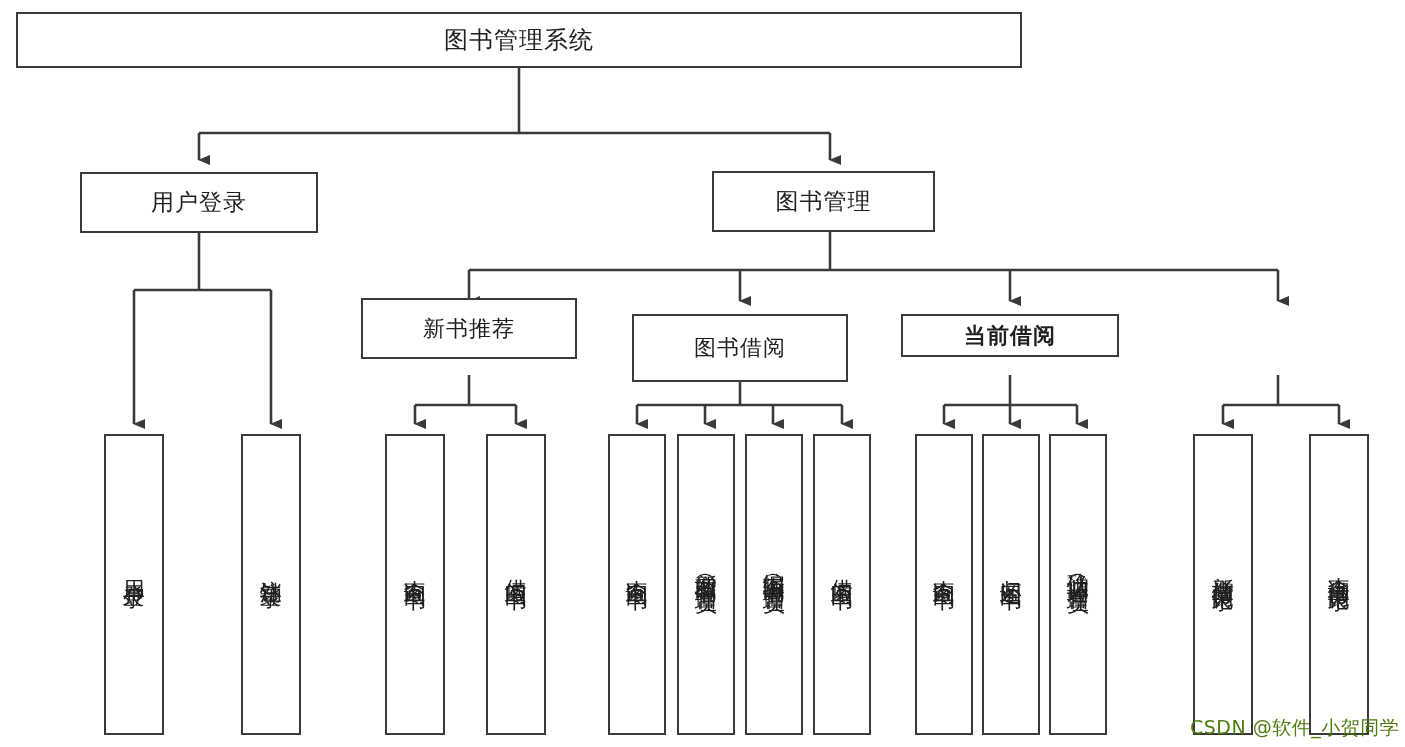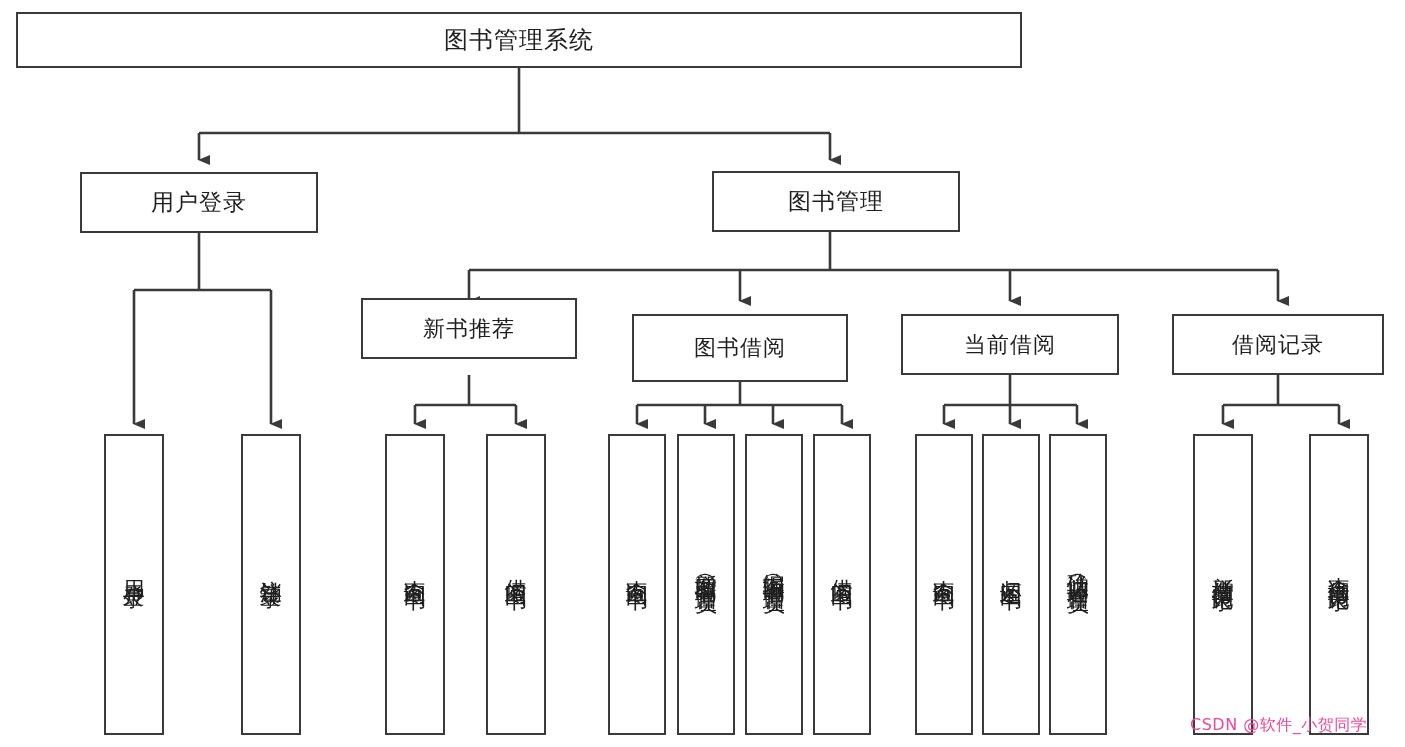--- a/index.html
+++ b/index.html
@@ -63,22 +63,22 @@
     margin-top: 4px;
   }
   .hlabel {
     white-space: nowrap;
     letter-spacing: 1px;
   }
   #watermark {
     position: absolute;
     left: 1190px;
     top: 715px;
-    font-size: 16px;
-    color: #ec4899;
+    font-size: 19px;
+    color: #4d7c0f;
     letter-spacing: 0.5px;
     white-space: nowrap;
     z-index: 5;
     font-family: "DejaVu Sans", "Liberation Sans", sans-serif;
   }
 </style>
 </head>
 <body>
 
 <div id="diagram-root">
@@ -134,39 +134,36 @@
   </svg>
 
   <div class="node level-root" style="left:16px; top:12px; width:1006px; height:56px;">
     <span class="hlabel">图书管理系统</span>
   </div>
 
   <div class="node level-mid" style="left:80px; top:172px; width:238px; height:61px;">
     <span class="hlabel">用户登录</span>
   </div>
 
-  <div class="node level-mid" style="left:712px; top:171px; width:248px; height:61px;">
+  <div class="node level-mid" style="left:712px; top:171px; width:223px; height:61px;">
     <span class="hlabel">图书管理</span>
   </div>
 
   <div class="node level-sub" style="left:361px; top:298px; width:216px; height:61px;">
     <span class="hlabel">新书推荐</span>
   </div>
 
   <div class="node level-sub" style="left:632px; top:314px; width:216px; height:68px;">
     <span class="hlabel">图书借阅</span>
   </div>
 
-  <div class="node level-sub" style="left:901px; top:314px; width:218px; height:61px;">
+  <div class="node level-sub" style="left:901px; top:314px; width:218px; height:43px;font-weight:bold;">
     <span class="hlabel">当前借阅</span>
   </div>
 
-  <div class="node level-sub" style="left:1172px; top:314px; width:212px; height:61px;">
-    <span class="hlabel">借阅记录</span>
-  </div>
 
   <div class="node leaf align-mid" style="left:104px; top:434px; width:60px; height:301px;">
     <span class="vlabel" style="margin-top: 120px;">用户登录</span>
   </div>
 
   <div class="node leaf align-mid" style="left:241px; top:434px; width:60px; height:301px;">
     <span class="vlabel" style="margin-top: 120px;">注销登录</span>
   </div>
 
   <div class="node leaf align-mid" style="left:385px; top:434px; width:60px; height:301px;">

